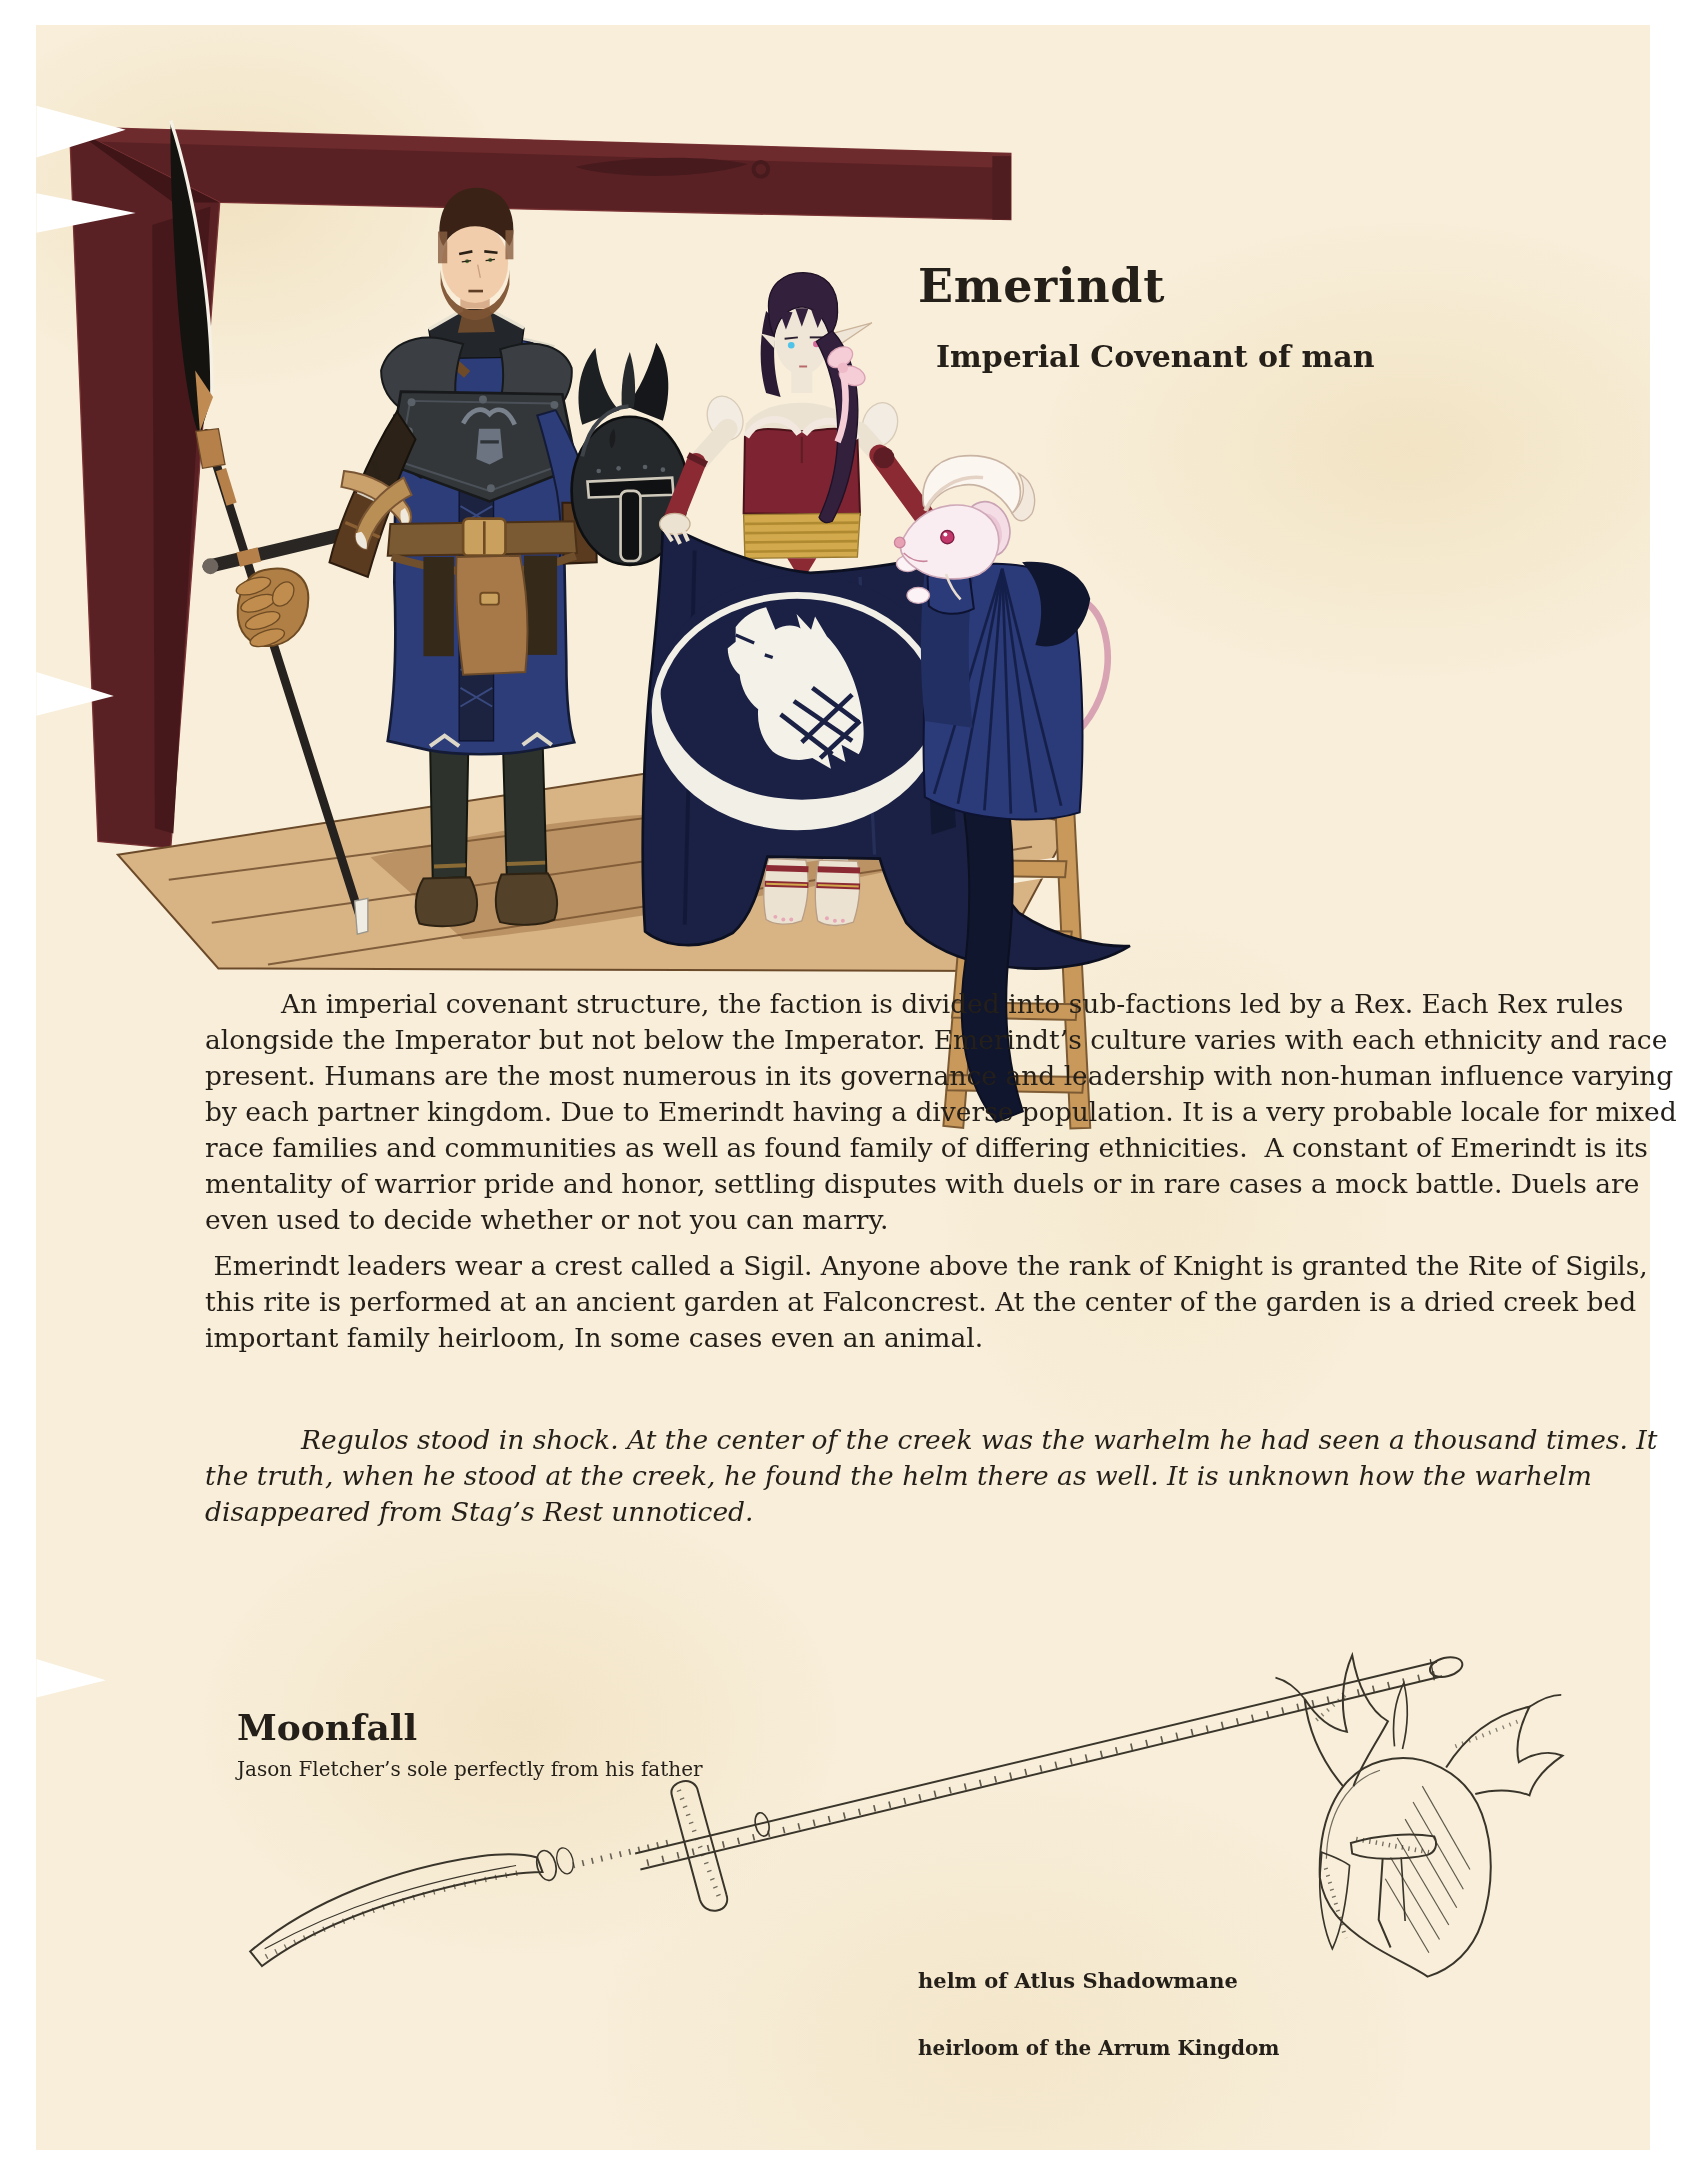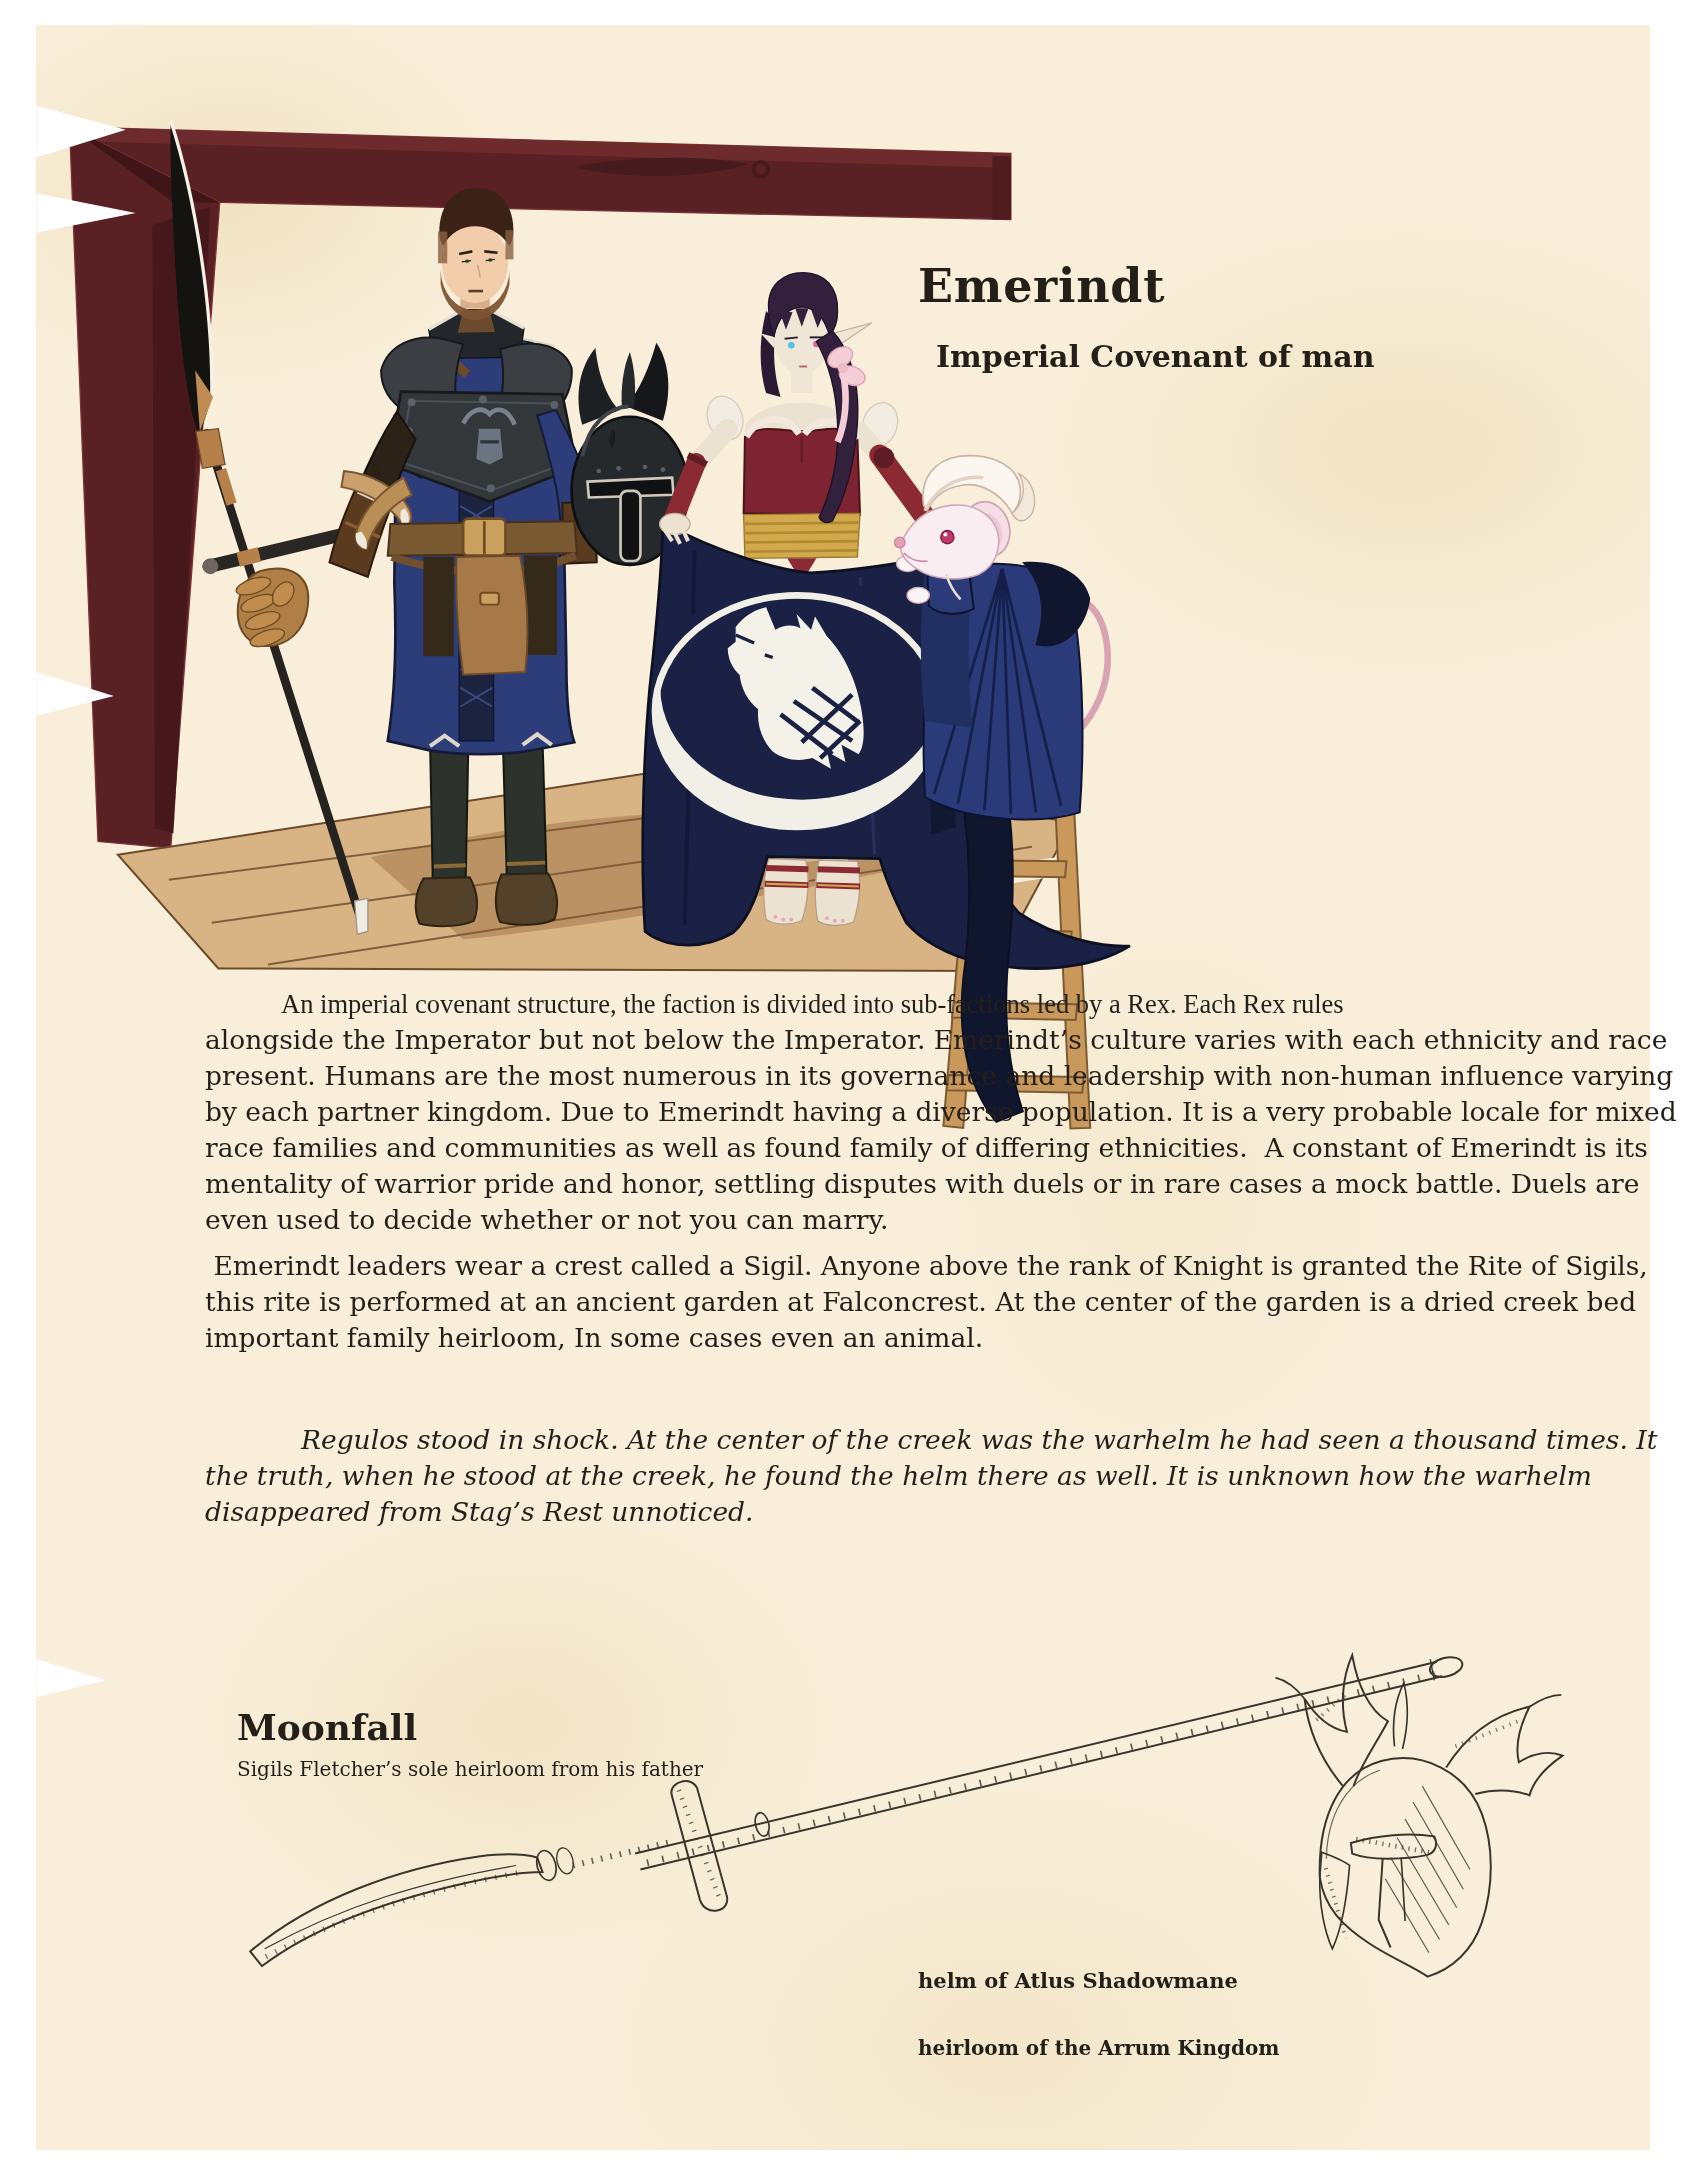--- a/index.html
+++ b/index.html
@@ -18,21 +18,21 @@
   }
   svg.art{position:absolute;inset:0;}
   .txt{position:absolute;color:#241f18;font-family:"DejaVu Serif","Liberation Serif",serif;}
   .title{left:918px;top:259px;font-size:46px;font-weight:bold;letter-spacing:0.7px;}
   .subtitle{left:936px;top:339px;font-size:30px;font-weight:700;}
   .para{left:205px;width:1290px;font-size:26.5px;line-height:36px;}
   .para .line{display:block;white-space:pre;height:36px;}
   .p1{top:986px;}
   .p2{top:1248px;}
   .p3{top:1422px;font-style:italic;}
-  .indent1{padding-left:76px;font-family:Liberation Serif, serif;}
+  .indent1{padding-left:76px;}
   .indent3{padding-left:96px;}
   .h-moonfall{left:237px;top:1706px;font-size:36px;font-weight:bold;}
   .c-moonfall{left:237px;top:1757px;font-size:20px;}
   .h-helm{left:918px;top:1968px;font-size:21px;font-weight:bold;}
   .c-helm{left:918px;top:2036px;font-size:20px;font-weight:bold;}
 </style>
 </head>
 <body>
 
 <div id="app">
@@ -446,17 +446,17 @@
     <span class="line">important family heirloom, In some cases even an animal.</span>
   </div>
 
   <div class="txt para p3">
     <span class="line indent3">Regulos stood in shock. At the center of the creek was the warhelm he had seen a thousand times. It</span>
     <span class="line">the truth, when he stood at the creek, he found the helm there as well. It is unknown how the warhelm</span>
     <span class="line">disappeared from Stag’s Rest unnoticed.</span>
   </div>
 
   <div class="txt h-moonfall">Moonfall</div>
-  <div class="txt c-moonfall">Sigils Fletcher’s sole heirloom from his father</div>
+  <div class="txt c-moonfall">Jason Fletcher’s sole perfectly from his father</div>
   <div class="txt h-helm">helm of Atlus Shadowmane</div>
   <div class="txt c-helm">heirloom of the Arrum Kingdom</div>
 </div>
 
 
 </body></html>

